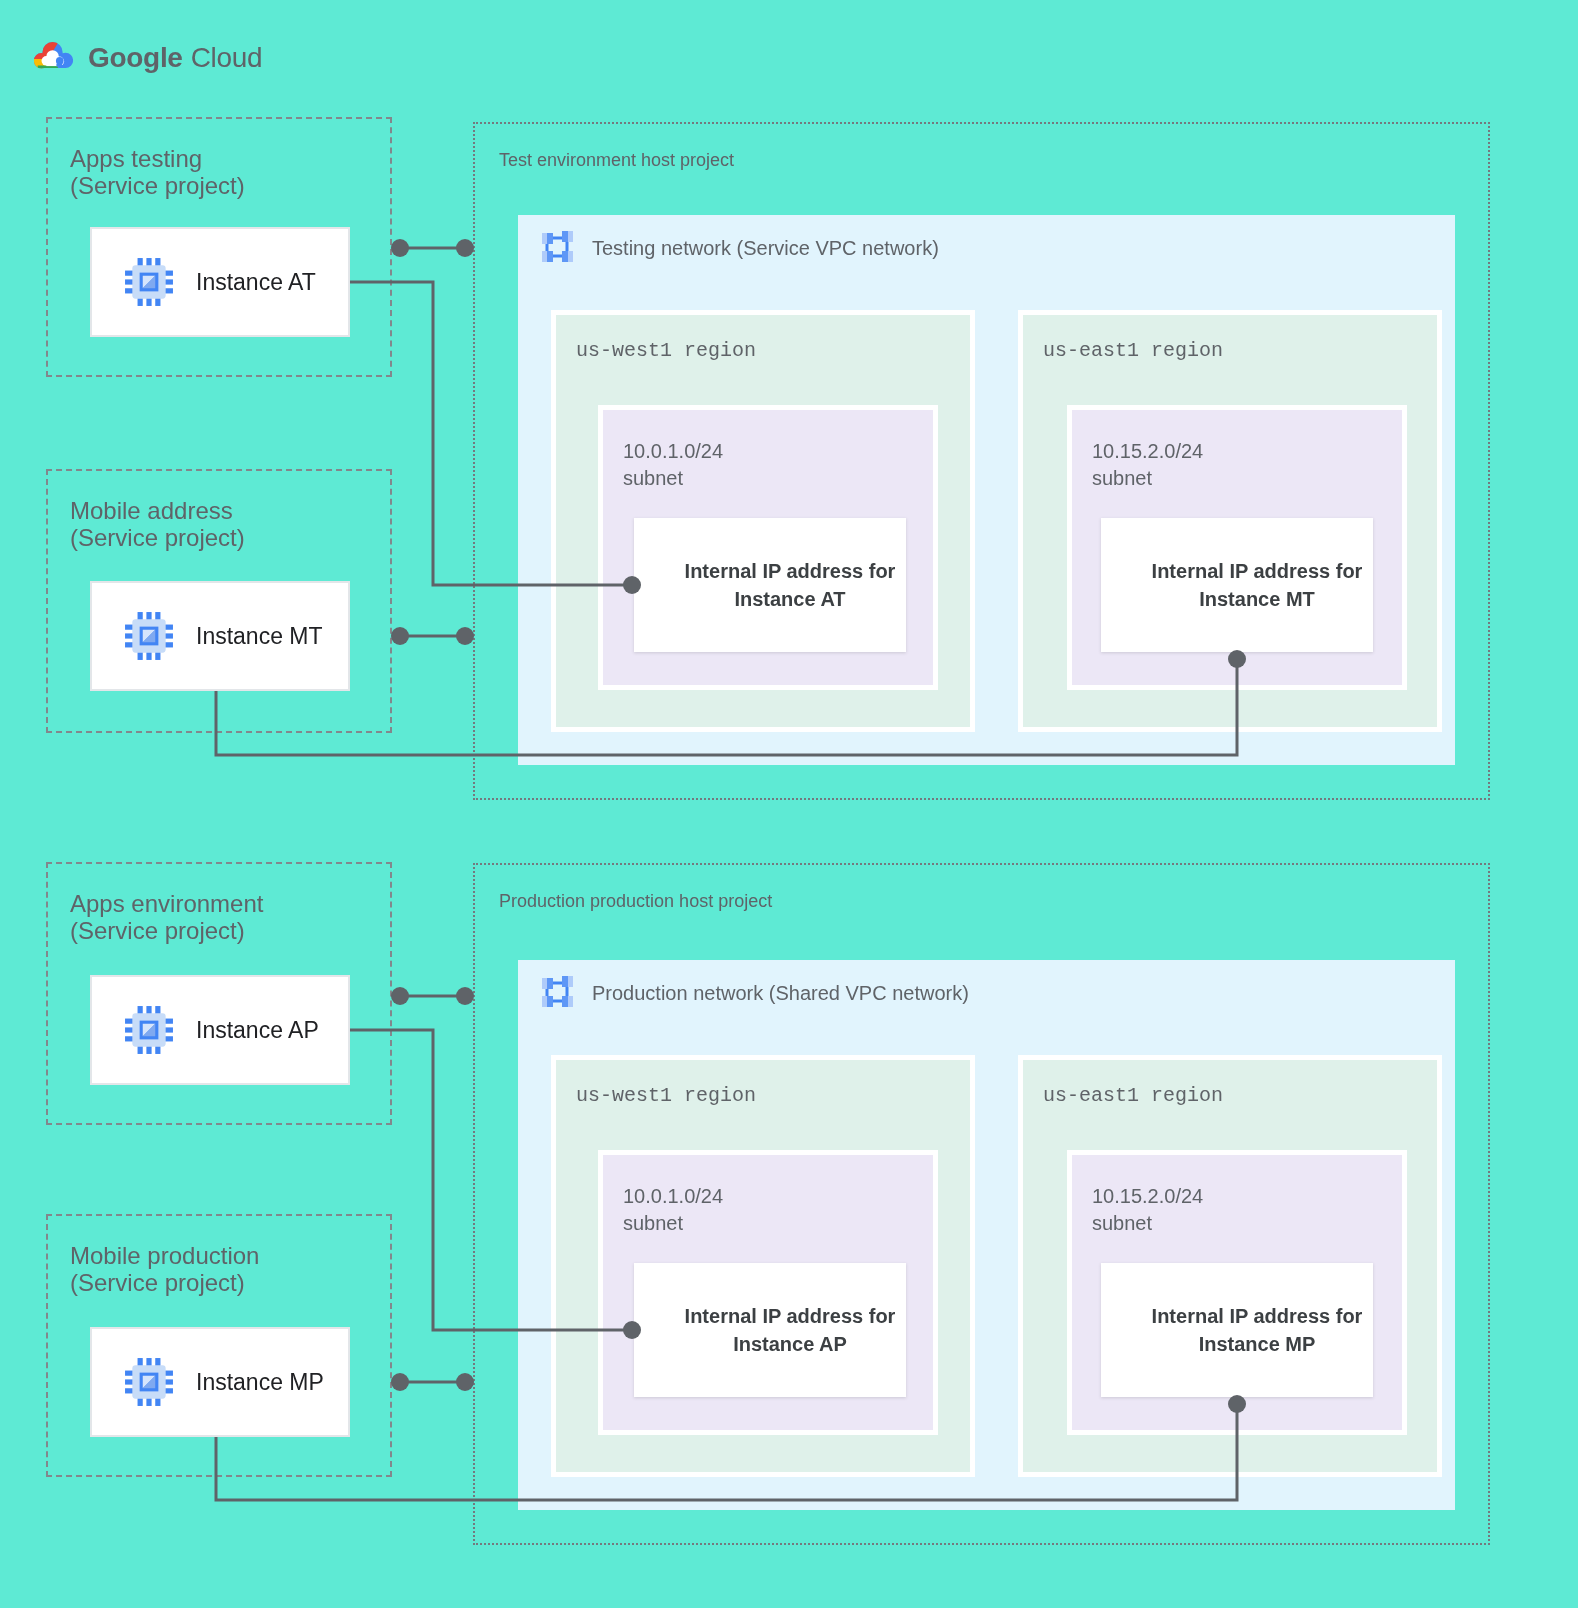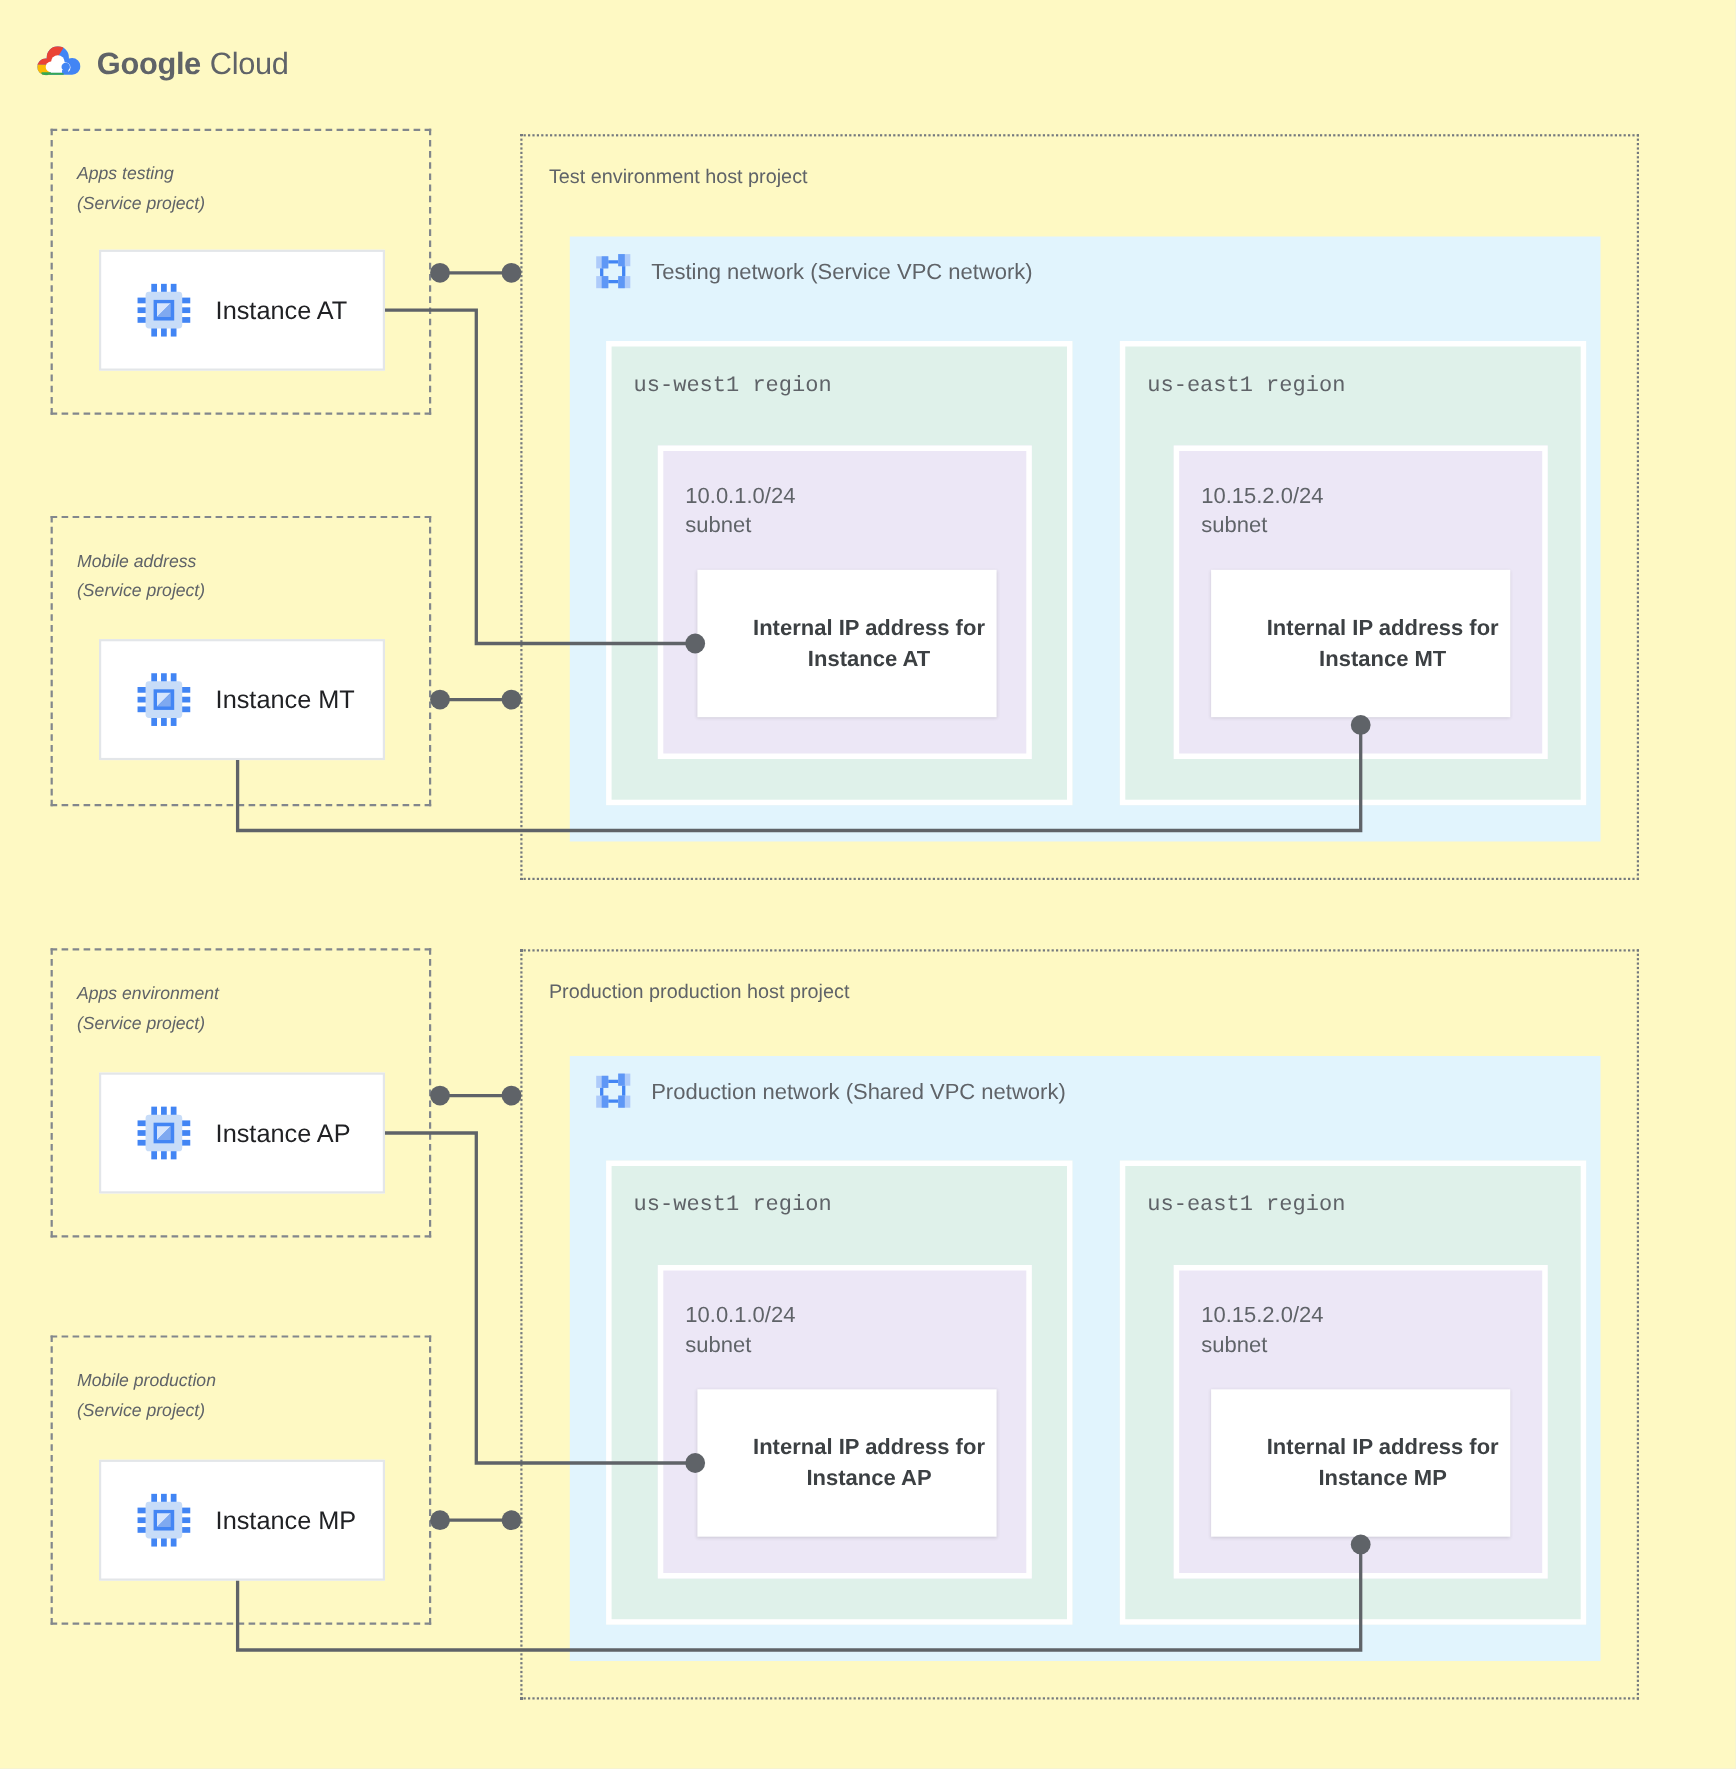--- a/index.html
+++ b/index.html
@@ -1,21 +1,21 @@
 <!DOCTYPE html>
 <html><head>
 <meta charset="utf-8">
 <style>
   html,body{margin:0;padding:0;}
   body{background:#E8EAED;font-family:"Liberation Sans","DejaVu Sans",sans-serif;}
-  #canvas{position:relative;width:1578px;height:1608px;background:#fef9c3;overflow:hidden;}
+  #canvas{position:relative;width:1578px;height:1608px;background:#5eead4;overflow:hidden;}
   .abs{position:absolute;box-sizing:border-box;}
   .dashed-box{border:2px dashed #82878c;}
   .host-box{border:2px dotted #74797e;}
-  .proj-label{font-size:16px;color:#5f6368;line-height:27px;padding:26px 0 0 22px;font-style:italic;}
+  .proj-label{font-size:24px;color:#5f6368;line-height:27px;padding:26px 0 0 22px;}
   .host-title{font-size:18px;color:#5f6368;padding:26px 0 0 24px;}
   .instance-card{background:#ffffff;border:2px solid #e3e6e9;display:flex;align-items:center;padding-left:32px;}
   .instance-label{font-size:23px;color:#202124;margin-left:22px;}
   .net-box{background:#E1F4FD;}
   .net-label{font-size:20px;color:#5f6368;}
   .region-box{background:#DFF1EA;border:5px solid #ffffff;}
   .region-label{font-size:20px;color:#5f6368;padding:24px 0 0 20px;font-family:Liberation Mono, monospace;}
   .subnet-box{background:#ECE7F6;border:5px solid #ffffff;}
   .subnet-label{font-size:20px;color:#5f6368;line-height:27px;padding:28px 0 0 20px;}
   .ip-card{background:#ffffff;box-shadow:0 1px 3px rgba(60,64,67,.18);display:flex;flex-direction:column;

